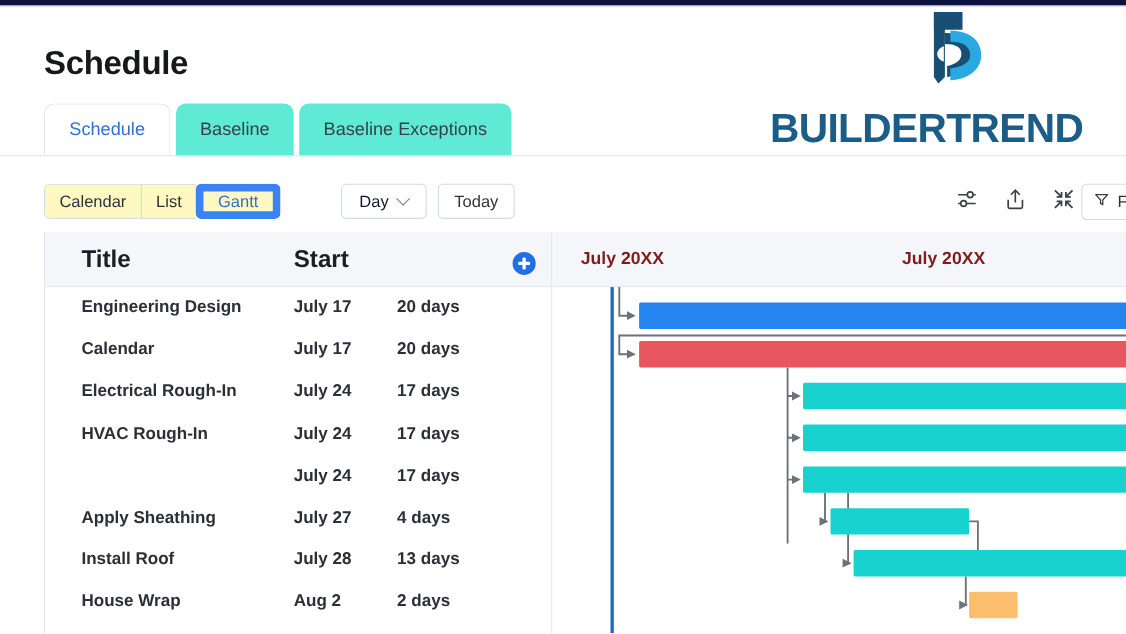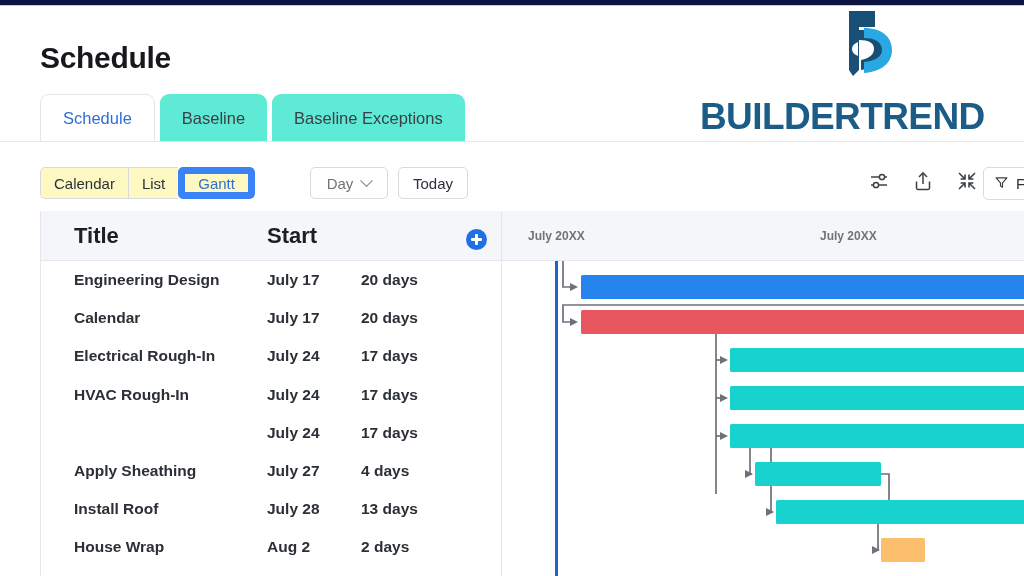--- a/index.html
+++ b/index.html
@@ -121,21 +121,21 @@
   }
 
   .daysel {
     position: absolute; left: 310px; top: 167px;
     height: 32px; min-width: 78px;
     display: flex; align-items: center; justify-content: center;
     gap: 9px;
     padding: 0 12px;
     background: #fff;
     border: 1px solid #d6dae1; border-radius: 5px;
-    font-size: 15px; color: #737373; cursor: pointer;
+    font-size: 15px; color: #0f172a; cursor: pointer;
   }
   .chev {
     width: 9px; height: 9px;
     border-right: 1.5px solid #7b818b;
     border-bottom: 1.5px solid #7b818b;
     transform: rotate(45deg) translate(-2px,-2px);
   }
   .todaybtn {
     position: absolute; left: 398px; top: 167px;
     height: 32px;
@@ -197,21 +197,21 @@
   }
   .plusbtn::before, .plusbtn::after {
     content: ""; position: absolute; background: #fff; border-radius: 1px;
   }
   .plusbtn::before { width: 11px; height: 2.2px; }
   .plusbtn::after  { width: 2.2px; height: 11px; }
 
   .th-month {
     position: absolute; top: 0; height: 50px;
     display: flex; align-items: center;
-    font-size: 12px; font-weight: bold; color: #737373;
+    font-size: 16px; font-weight: bold; color: #7f1d1d;
     white-space: nowrap;
   }
 
   .vsplit {
     position: absolute; left: 460px; top: 0;
     width: 1px; height: 365px;
     background: #e4e7ec;
   }
 
   

